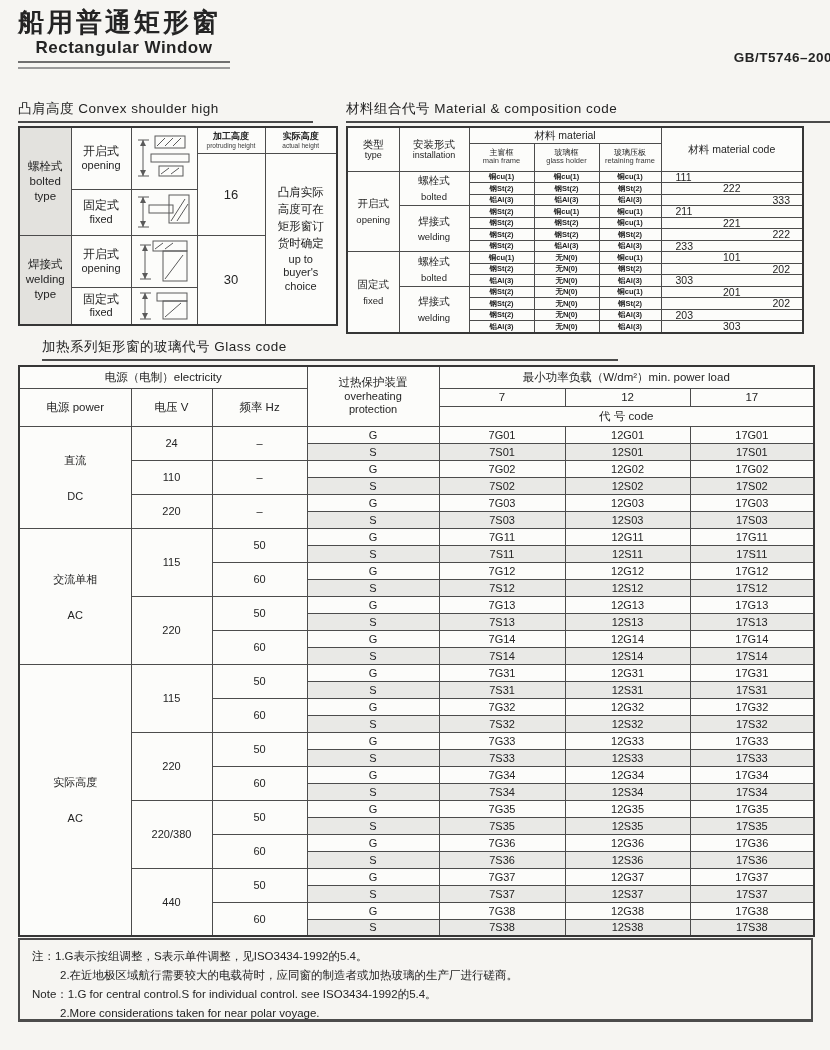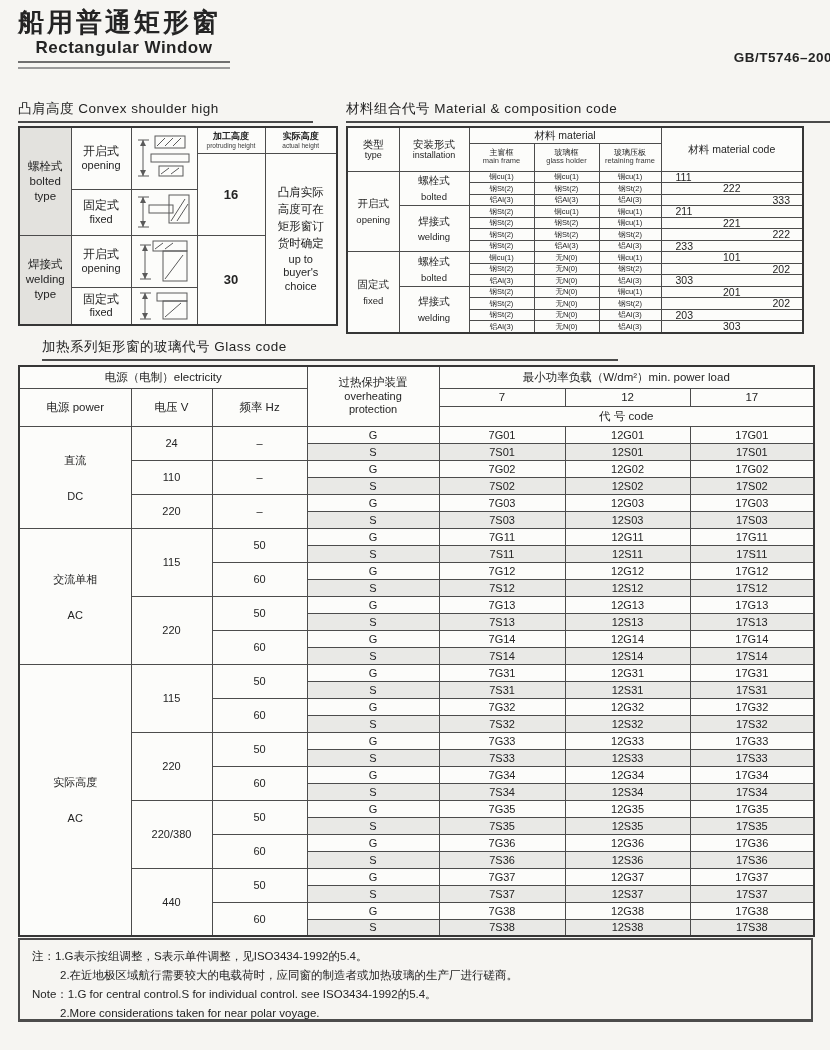--- a/index.html
+++ b/index.html
@@ -23,40 +23,40 @@
 
   
   .sec-shoulder{position:absolute;left:18px;top:100px;width:295px;}
   .shoulder-table{width:318px;margin-top:3px;}
   .sr0{height:26px;}.sr1{height:36px;}.sr2{height:46px;}.sr3{height:52px;}.sr4{height:38px;}
   .c-type{background:#e3e2de;font-size:11.5px;line-height:1.3;}
   .c-mode{font-size:12px;line-height:1.2;}
   .c-mode .en{font-size:11px;}
   .c-hdr .zh{font-size:9px;font-weight:bold;line-height:1.1;}
   .c-hdr .en{font-size:6.5px;line-height:1.1;color:#3a3a3a;}
-  .c-val{font-size:13px;font-weight:bold;}
+  .c-val{font-size:13px;}
   .c-note{font-size:11.5px;line-height:1.5;margin-top:40px;}
   .c-note .zh{width:54px;margin:0 auto;text-align:center;}
   .c-note .en{font-size:11px;width:52px;margin:0 auto;line-height:1.25;}
   .diag{display:block;margin:0 auto;}
   .diag line,.diag rect,.diag path{stroke:#5a5a5a;stroke-width:1;fill:none;}
   .diag polygon{fill:#5a5a5a;stroke:none;}
 
   
   .sec-material{position:absolute;left:346px;top:100px;width:504px;}
   .mat-table{width:456px;margin-top:3px;}
   .mh1{height:16px;}.mh2{height:28px;}
   .mat-table tbody tr{height:11px;}
   .mhead{font-size:10.5px;line-height:1.15;}
   .mhead .en{font-size:9px;}
   .msub{font-size:8px;line-height:1.15;}
   .msub .en{font-size:7.5px;color:#3a3a3a;}
   .mgrp{font-size:10.5px;line-height:1.6;}
   .mgrp .en{font-size:9.5px;}
-  .mcell{font-size:7.5px;line-height:1;}
+  .mcell{font-size:7.5px;line-height:1;font-weight:bold;}
   .mcode{font-size:10.5px;line-height:1;}
   .pos-L{text-align:left;padding-left:14px;}
   .pos-C{text-align:center;}
   .pos-R{text-align:right;padding-right:12px;}
 
   
   .sec-glass{position:absolute;left:18px;top:338px;width:795px;}
   .glass-underline{width:576px;border-bottom:2px solid #4a4a4a;padding-bottom:3px;font-size:13.5px;letter-spacing:.5px;margin-left:24px;}
   .glass-table{width:795px;margin-top:4px;}
   .gh1{height:22px;}.gh2{height:18px;}.gh3{height:20px;}

